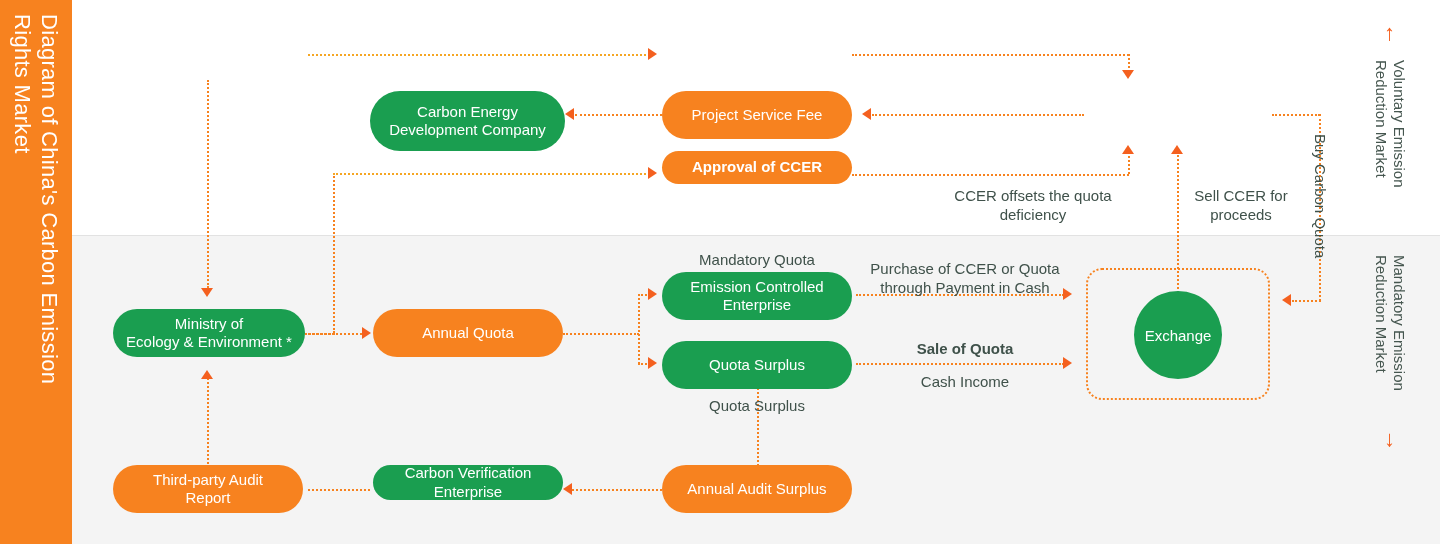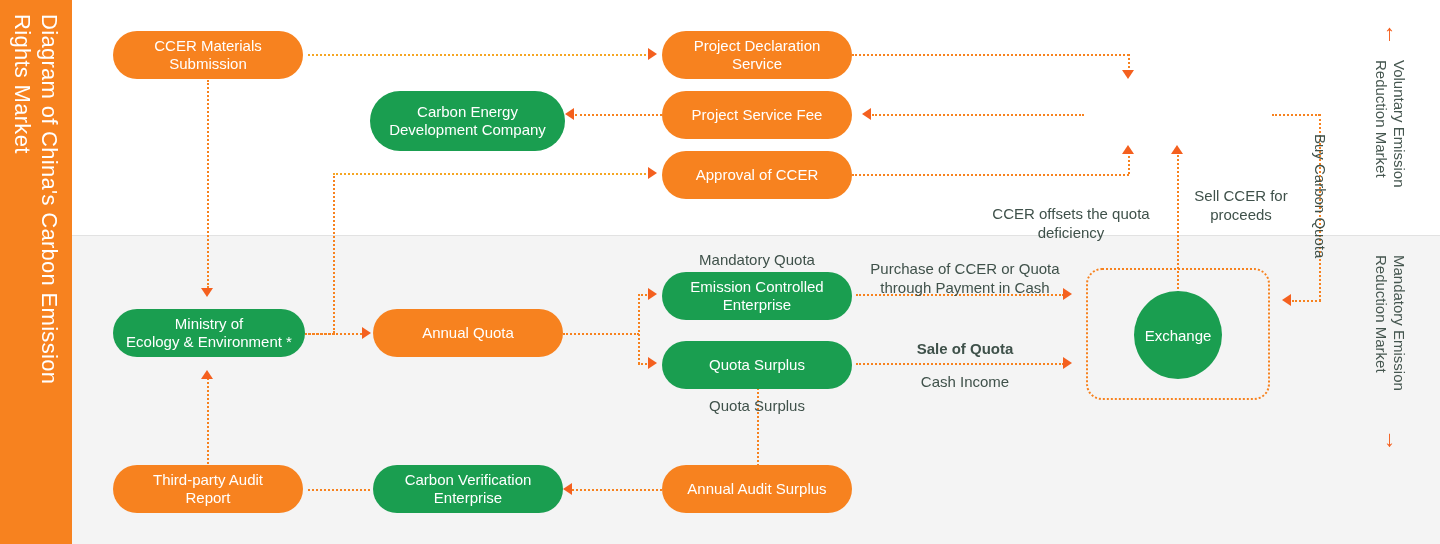--- a/index.html
+++ b/index.html
@@ -228,40 +228,32 @@
   <div class="hline" style="left:572px; top:489px; width:90px;"></div>
   <div class="arrow left" style="left:563px; top:483px;"></div>
 
   <div class="hline" style="left:308px; top:489px; width:62px;"></div>
 
   <div class="vline" style="left:207px; top:378px; height:86px;"></div>
   <div class="arrow up" style="left:201px; top:370px;"></div>
 
   <div class="dashed-box" style="left:1086px; top:268px; width:184px; height:132px;"></div>
 
-  <div class="node orange" style="left:113px; top:31px; width:190px; height:48px;">
-    <span>CCER Materials
-Submission</span>
-  </div>
-
-  <div class="node orange" style="left:662px; top:31px; width:190px; height:48px;">
-    <span>Project Declaration
-Service</span>
-  </div>
+
 
   <div class="node green" style="left:370px; top:91px; width:195px; height:60px;">
     <span>Carbon Energy
 Development Company</span>
   </div>
 
   <div class="node orange" style="left:662px; top:91px; width:190px; height:48px;justify-content:center;">
     <span>Project Service Fee</span>
   </div>
 
-  <div class="node orange" style="left:662px; top:151px; width:190px; height:48px;">
+  <div class="node orange" style="left:662px; top:151px; width:190px; height:33px;font-weight:bold;">
     <span>Approval of CCER</span>
   </div>
 
 
   <div class="node green" style="left:113px; top:309px; width:192px; height:48px;">
     <span>Ministry of
 Ecology &amp; Environment *</span>
   </div>
 
   <div class="node orange" style="left:373px; top:309px; width:190px; height:48px;">
@@ -279,30 +271,30 @@
 
   <div class="circle-node" style="left:1134px; top:291px; width:88px; height:88px;">
     <span>Exchange</span>
   </div>
 
   <div class="node orange" style="left:113px; top:465px; width:190px; height:48px;">
     <span>Third-party Audit
 Report</span>
   </div>
 
-  <div class="node green" style="left:373px; top:465px; width:190px; height:48px;justify-content:center;">
+  <div class="node green" style="left:373px; top:465px; width:190px; height:35px;justify-content:center;">
     <span>Carbon Verification
 Enterprise</span>
   </div>
 
   <div class="node orange" style="left:662px; top:465px; width:190px; height:48px;">
     <span>Annual Audit Surplus</span>
   </div>
 
-  <div class="lbl" style="left:978px; top:187px; width:186px;margin-top:18px;">CCER offsets the quota
+  <div class="lbl" style="left:940px; top:187px; width:186px;">CCER offsets the quota
 deficiency</div>
 
   <div class="lbl" style="left:1186px; top:187px; width:110px;">Sell CCER for
 proceeds</div>
 
   <div class="lbl vert" style="left:1310px; top:134px; height:160px;">Buy Carbon Quota</div>
 
   <div class="lbl" style="left:664px; top:251px; width:186px;">Mandatory Quota</div>
 
   <div class="lbl" style="left:664px; top:397px; width:186px;">Quota Surplus</div>

